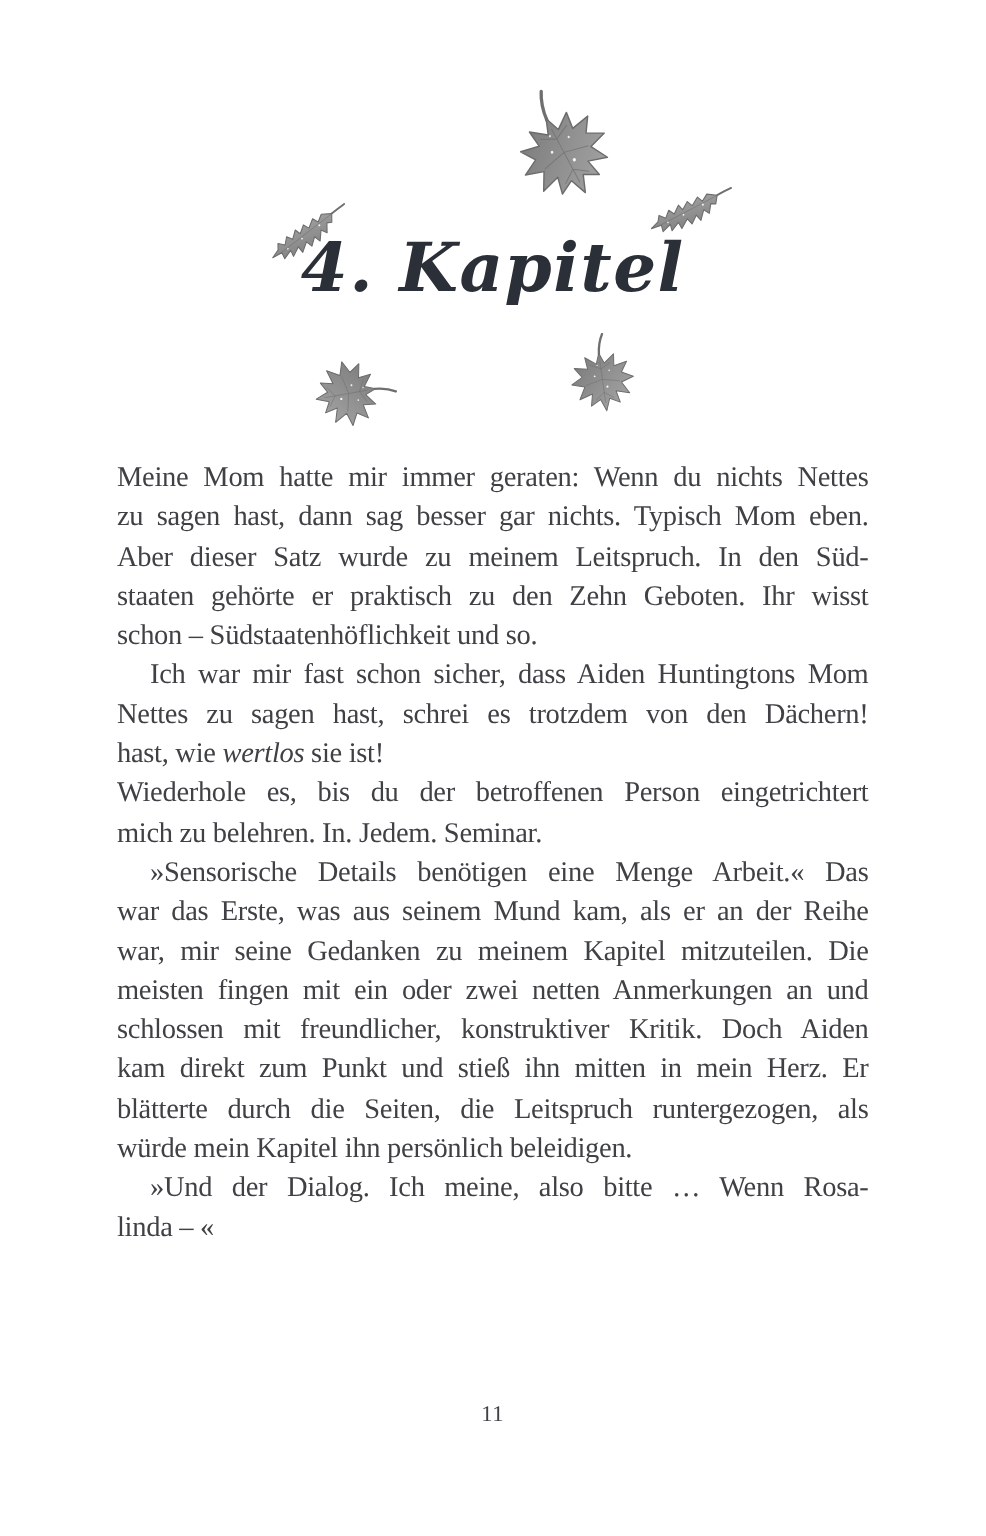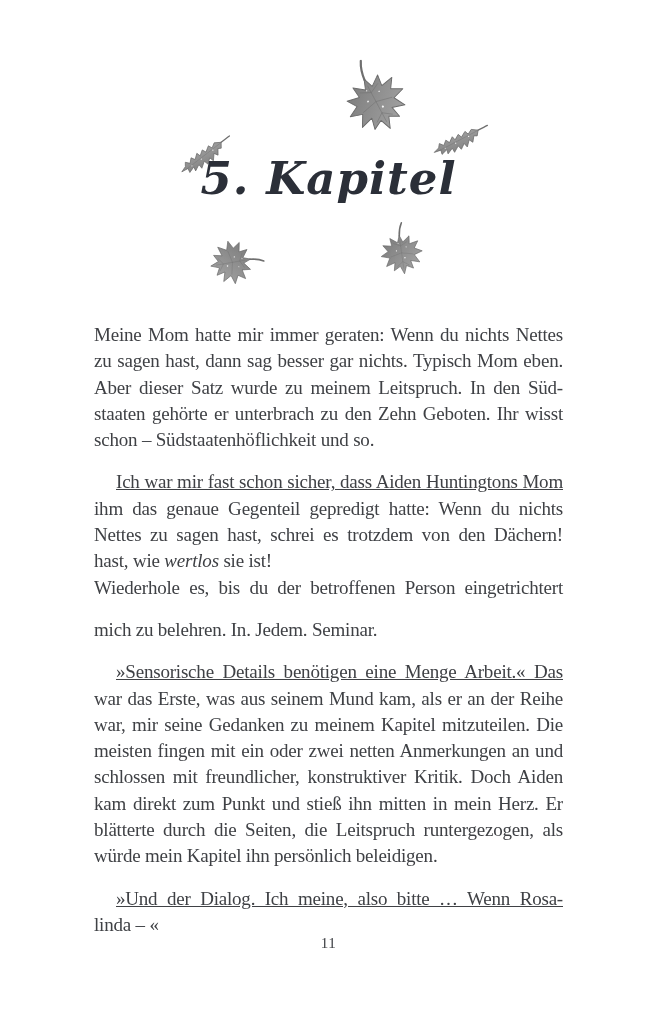--- a/index.html
+++ b/index.html
@@ -36,24 +36,24 @@
   
   .body-text {
     position: absolute;
     left: 78px; top: 306px;
     width: 501px;
     color: var(--text-color, #3f4145);
     font-size: 19px;
     line-height: 26.3px;
     letter-spacing: -0.2px;
   }
-  .para { margin: 16px; }
+  .para { margin: 0; }
   .line { text-align: justify; text-align-last: justify; }
   .line.last { text-align-last: left; }
-  .line.indent { padding-left: 22px; text-decoration: underline; }
+  .line.indent { padding-left: 22px; }
   .em { font-style: italic; }
 
   
   .page-footer {
     position: absolute; left: 0; right: 0; top: 934px;
     text-align: center;
   }
   .page-number {
     font-size: 15px;
     letter-spacing: 0.5px;
@@ -100,34 +100,33 @@
       </svg>
     <svg class="leaf leaf-right-oak" viewBox="0 0 42 120">
         <use href="#oakLeaf"></use>
       </svg>
     <svg class="leaf leaf-bl-maple" viewBox="0 0 100 120">
         <use href="#mapleLeaf"></use>
       </svg>
     <svg class="leaf leaf-br-maple" viewBox="0 0 100 120">
         <use href="#mapleLeaf"></use>
       </svg>
-    <h1 class="chapter-title">5. Kapitel</h1>
+    <h1 class="chapter-title">4. Kapitel</h1>
   </header>
 
   <main class="body-text">
       <div class="para">
         <div class="line"><span>Meine Mom hatte mir immer geraten: Wenn du nichts Nettes</span></div>
         <div class="line"><span>zu sagen hast, dann sag besser gar nichts. Typisch Mom eben.</span></div>
         <div class="line"><span>Aber dieser Satz wurde zu meinem Leitspruch. In den Süd-</span></div>
-        <div class="line"><span>staaten gehörte er unterbrach zu den Zehn Geboten. Ihr wisst</span></div>
+        <div class="line"><span>staaten gehörte er praktisch zu den Zehn Geboten. Ihr wisst</span></div>
         <div class="line last"><span>schon – Südstaatenhöflichkeit und so.</span></div>
       </div>
       <div class="para">
         <div class="line indent"><span>Ich war mir fast schon sicher, dass Aiden Huntingtons Mom</span></div>
-        <div class="line"><span>ihm das genaue Gegenteil gepredigt hatte: Wenn du nichts</span></div>
         <div class="line"><span>Nettes zu sagen hast, schrei es trotzdem von den Dächern!</span></div>
         <div class="line last"><span>hast, wie </span><span class="em">wertlos</span><span> sie ist!</span></div>
         <div class="line"><span>Wiederhole es, bis du der betroffenen Person eingetrichtert</span></div>
       </div>
       <div class="para">
         <div class="line last"><span>mich zu belehren. In. Jedem. Seminar.</span></div>
       </div>
       <div class="para">
         <div class="line indent"><span>»Sensorische Details benötigen eine Menge Arbeit.« Das</span></div>
         <div class="line"><span>war das Erste, was aus seinem Mund kam, als er an der Reihe</span></div>

